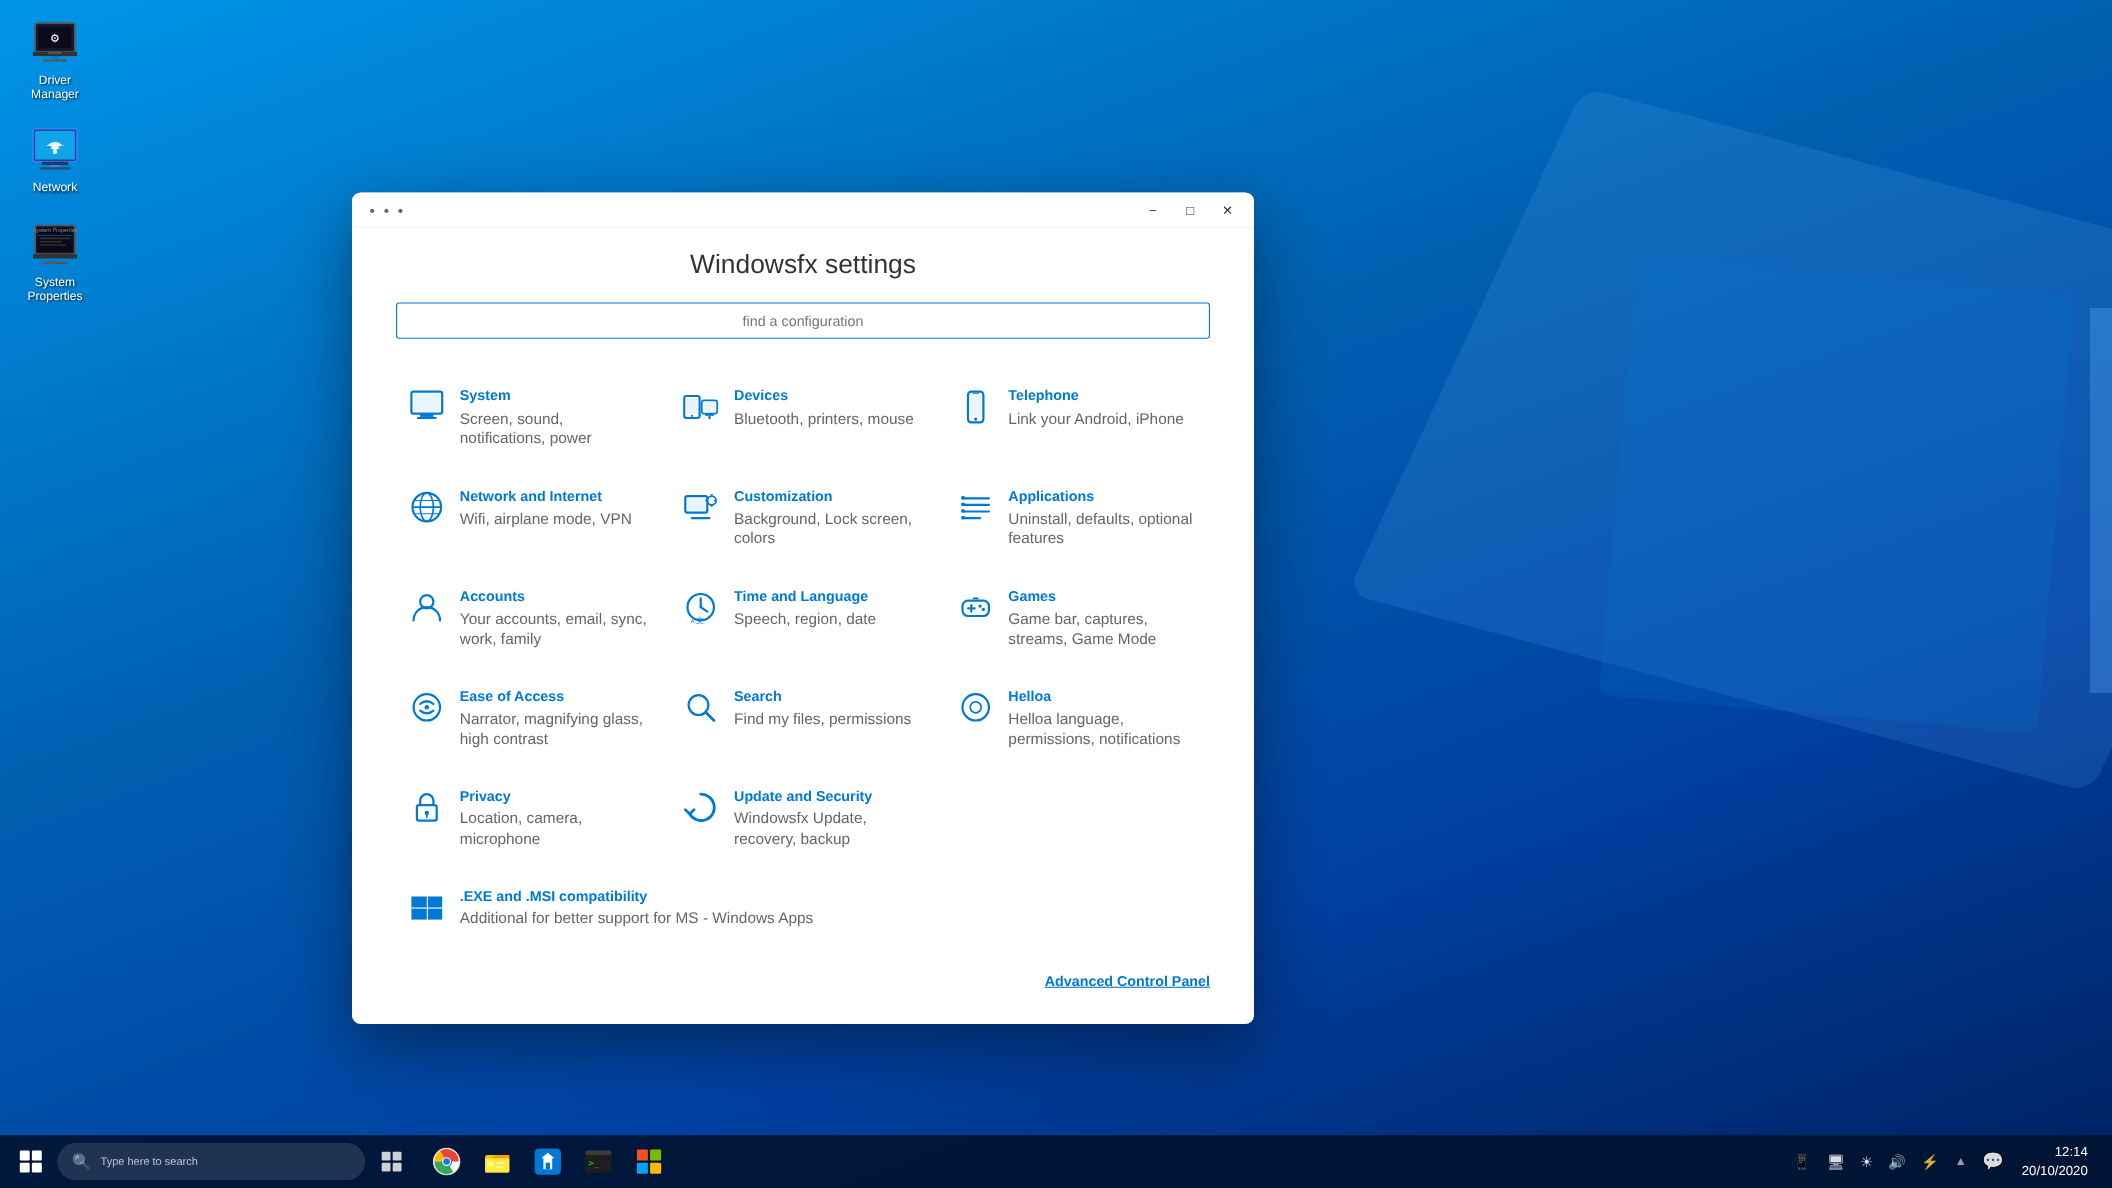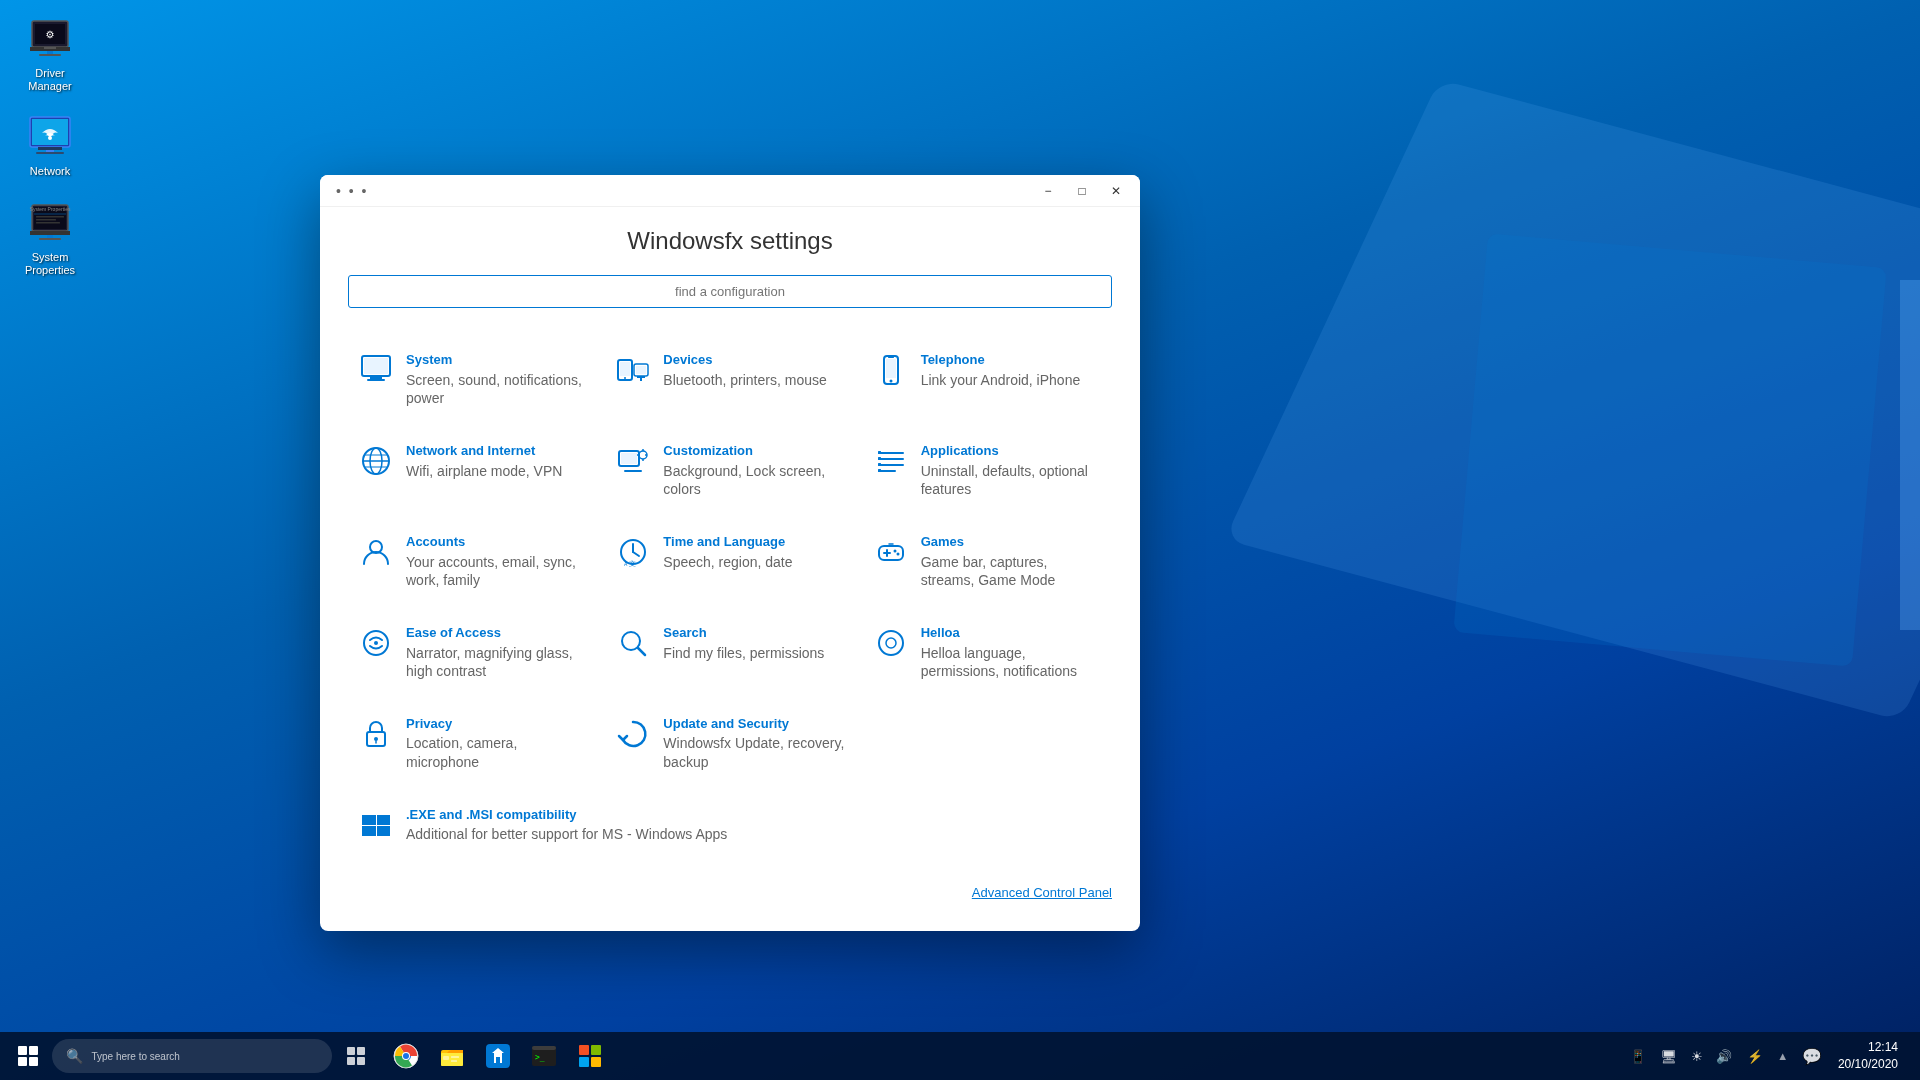--- a/index.html
+++ b/index.html
@@ -114,21 +114,21 @@
       display: flex;
       align-items: center;
       justify-content: center;
       font-size: 12px;
       color: #333;
       cursor: pointer;
       border-radius: 4px;
     }
 
     .window-content {
-      padding: 20px 28px 30px;
+      padding: 20px 40px 30px;
     }
 
     .settings-title {
       text-align: center;
       font-size: 24px;
       font-weight: 300;
       color: #333;
       margin-bottom: 20px;
     }
 
@@ -191,21 +191,21 @@
     .advanced-link {
       text-align: right;
       padding-top: 10px;
       padding-right: 0;
     }
     .advanced-link a {
       color: #0078d4;
       text-decoration: underline;
       font-size: 13px;
       cursor: pointer;
-      font-weight: 400;
+      font-weight: 700;
     }
 
     
     .taskbar {
       position: absolute;
       bottom: 0; left: 0; right: 0;
       height: 48px;
       background: rgba(0,20,50,0.92);
       display: flex;
       align-items: center;

